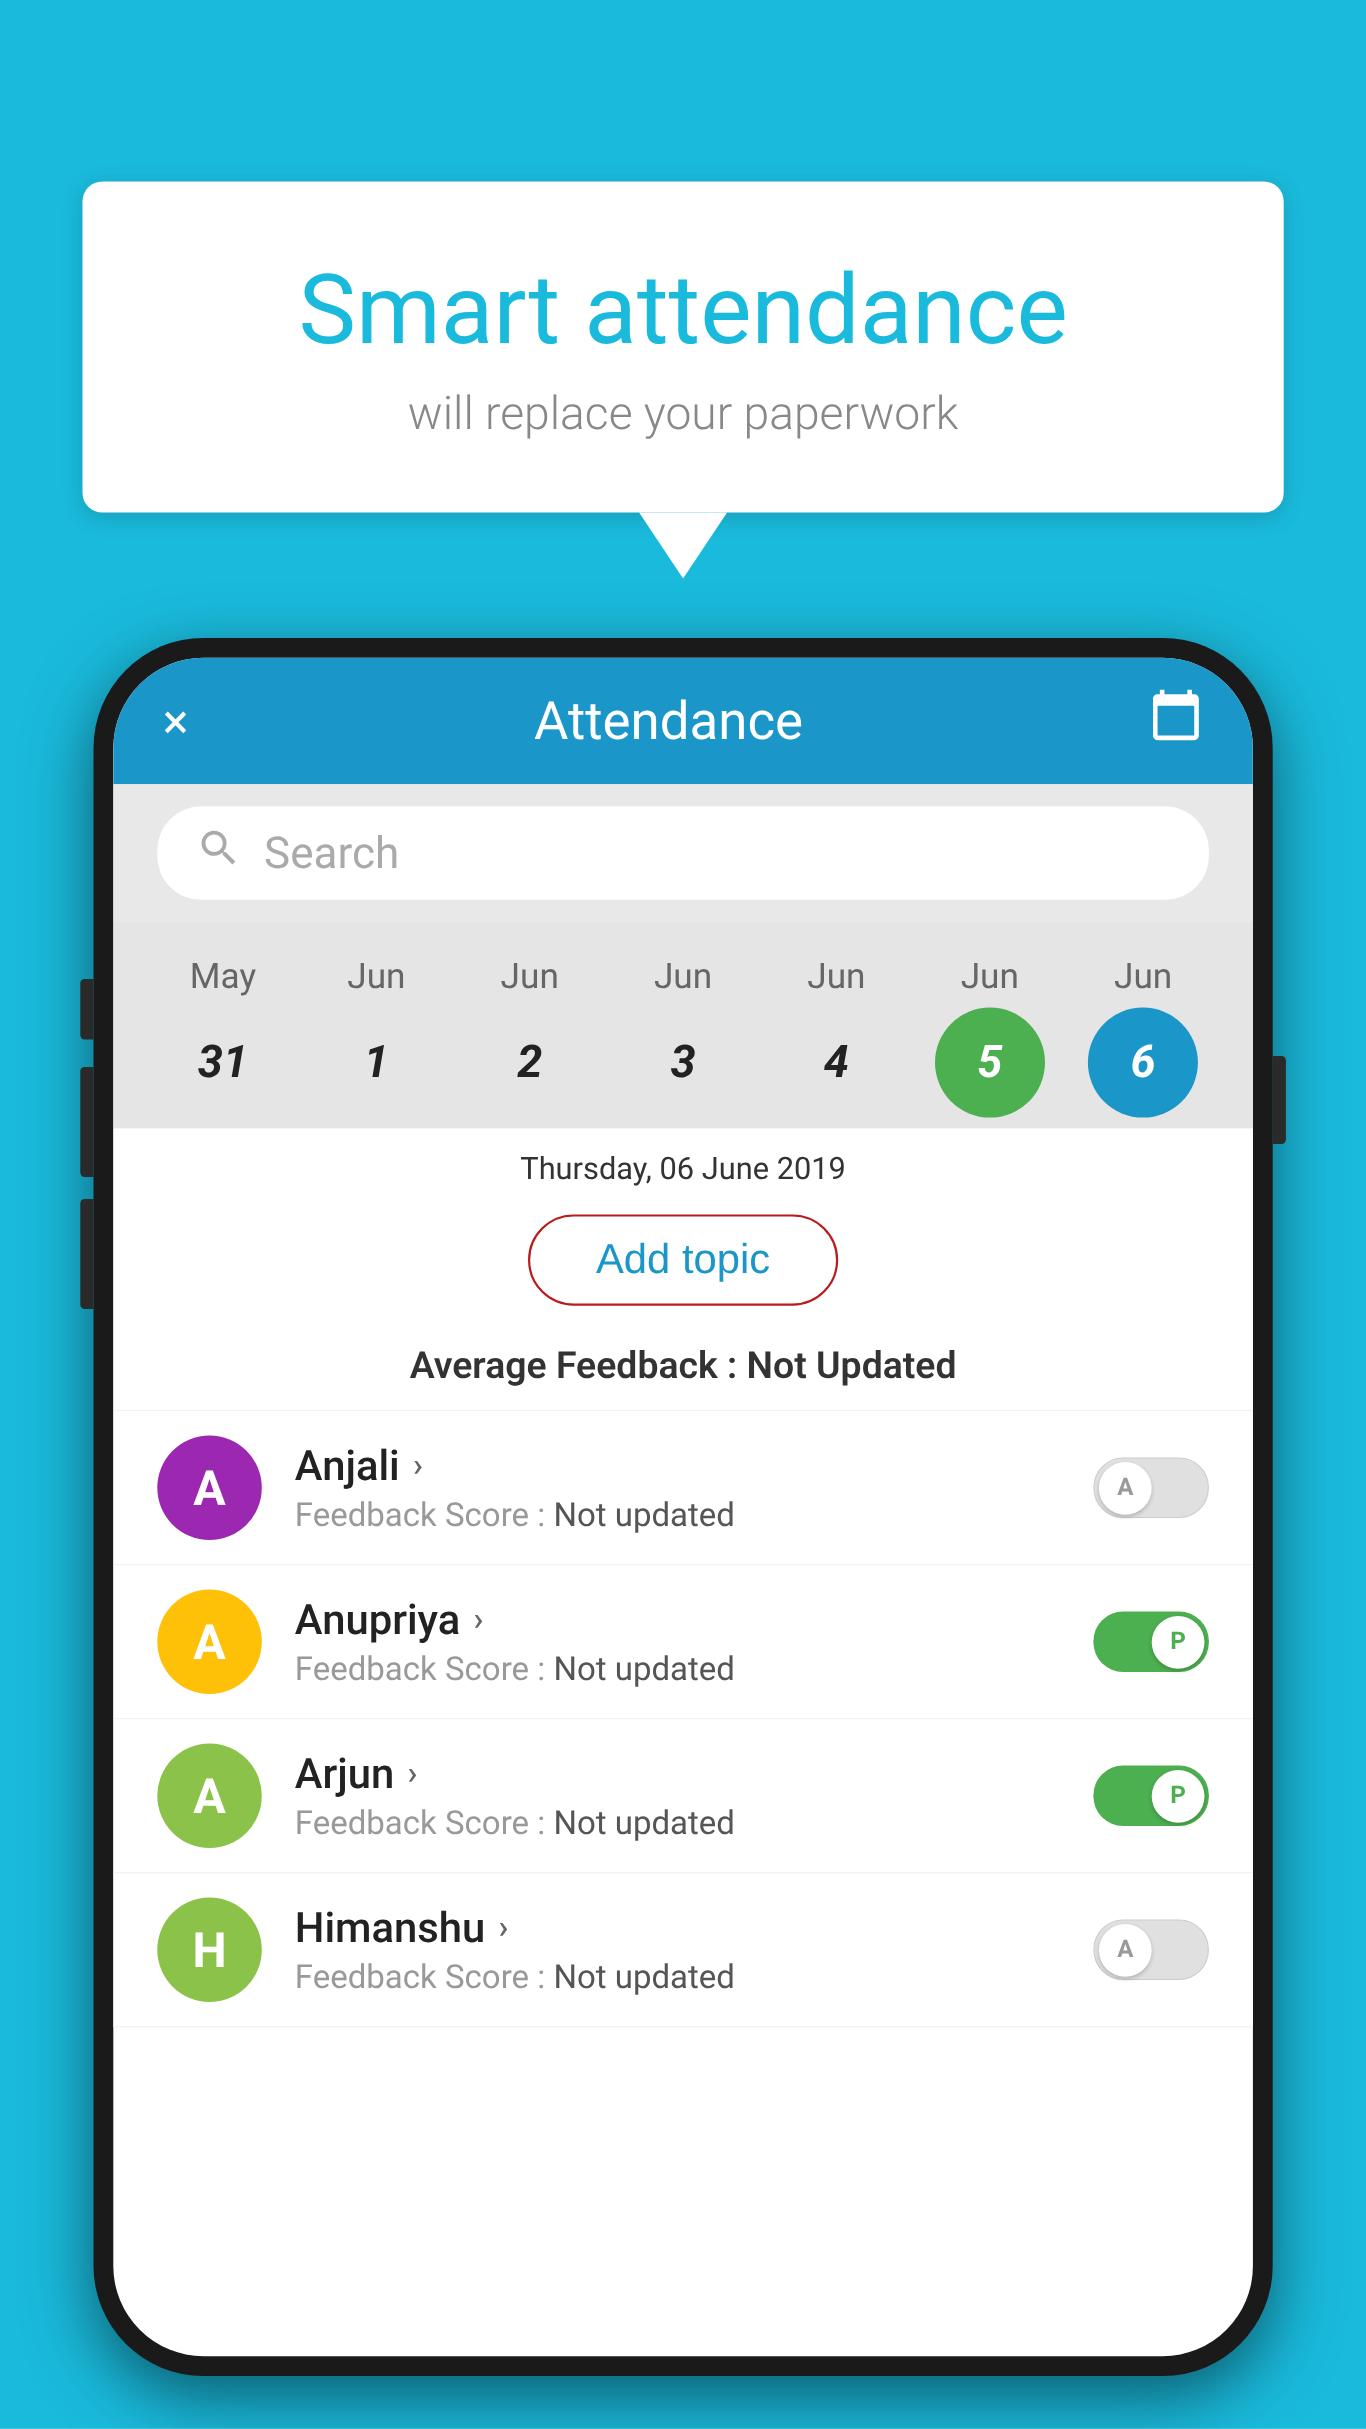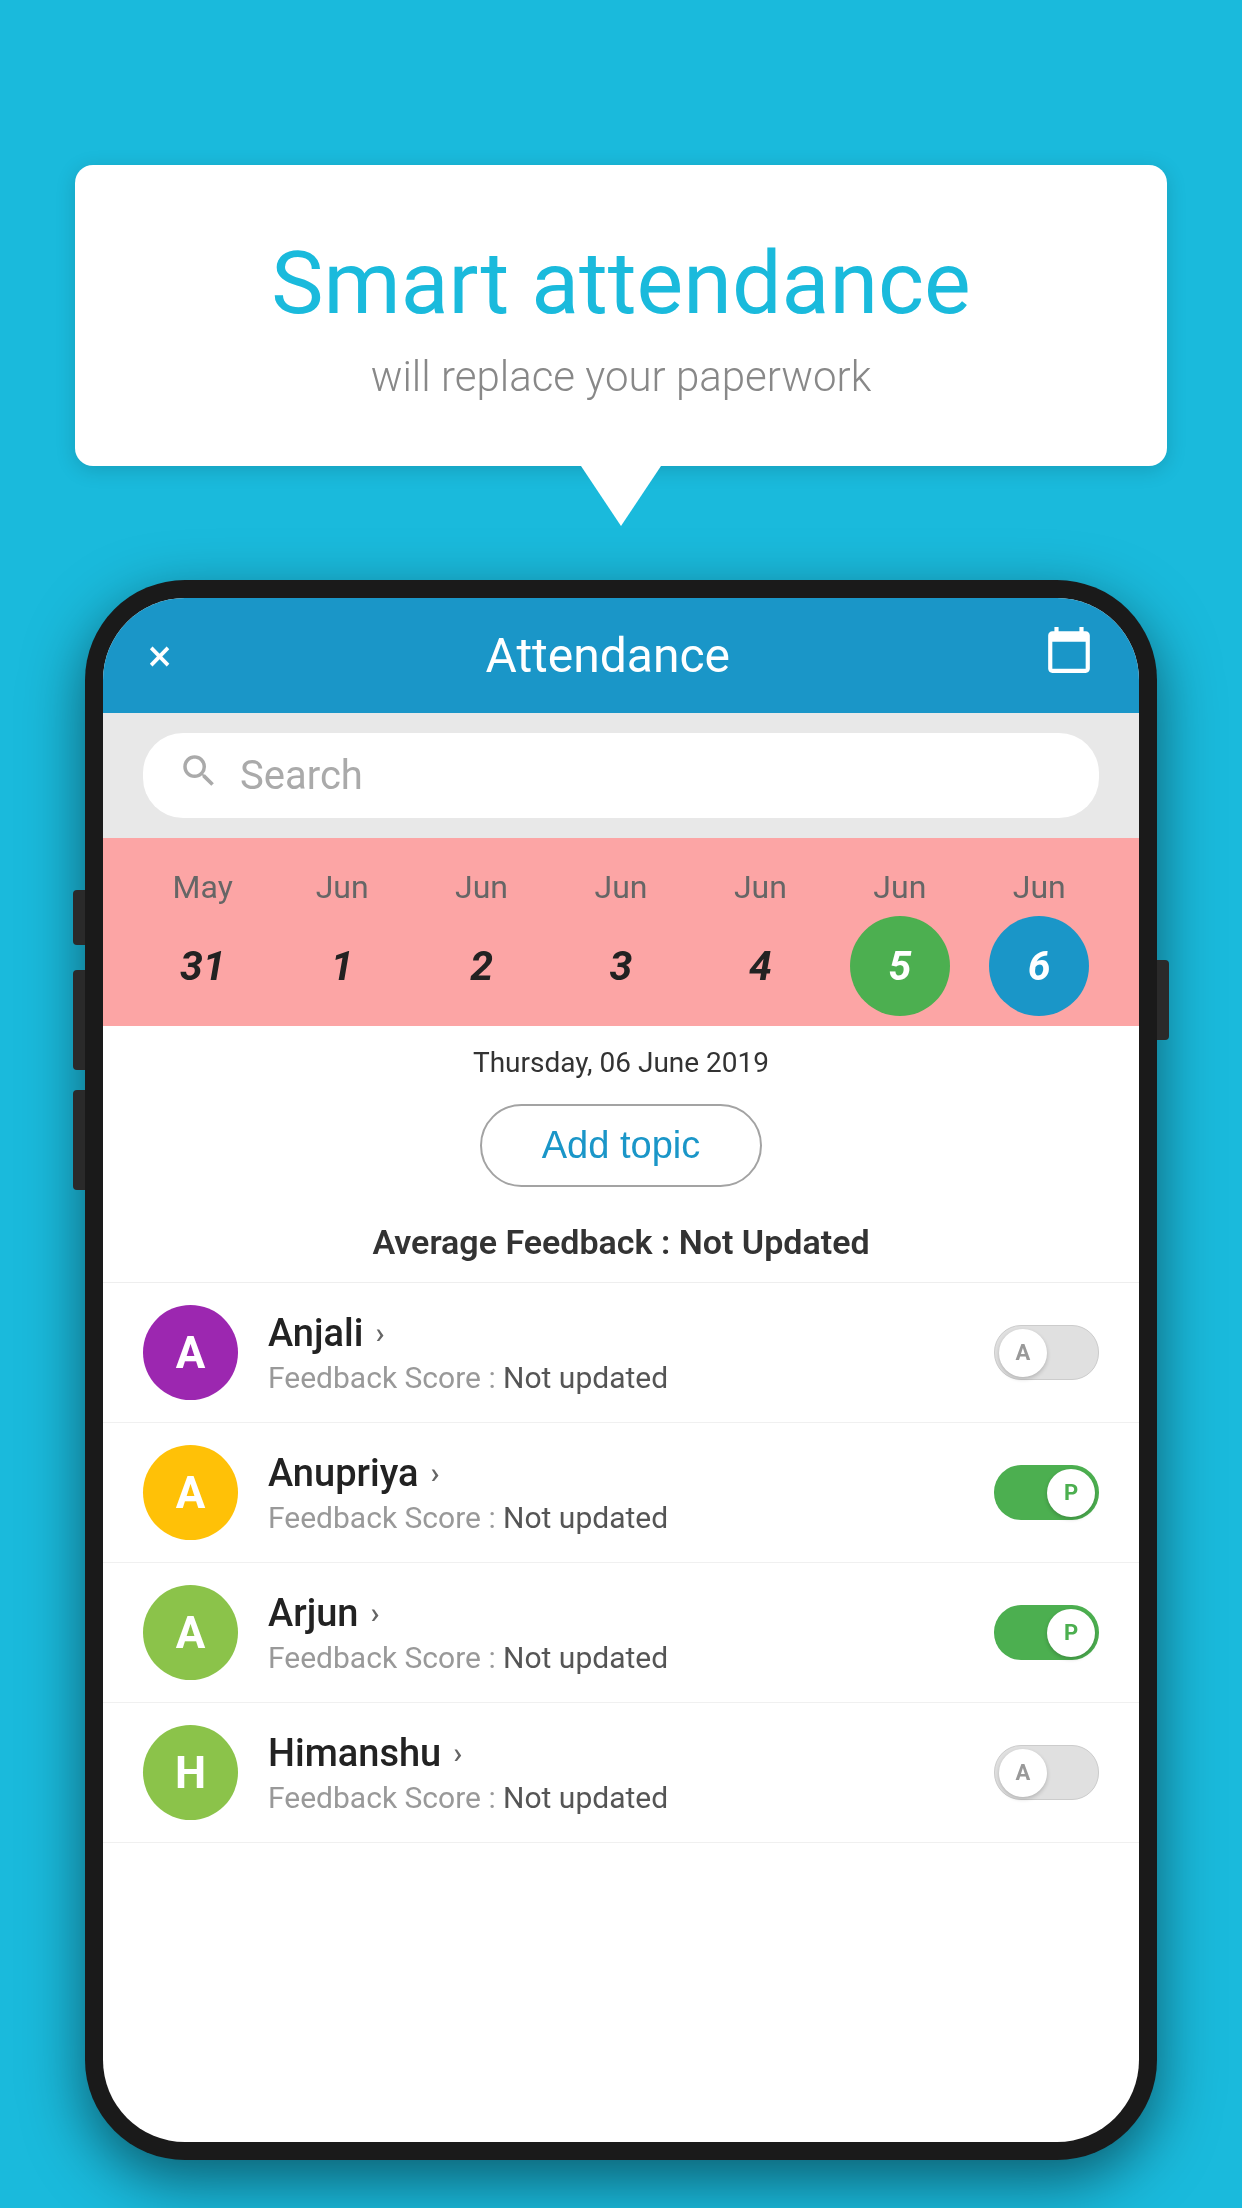--- a/index.html
+++ b/index.html
@@ -219,21 +219,21 @@
       font-size: 40px;
     }
 
     .search-text {
       color: #aaa;
       font-size: 40px;
     }
 
     
     .calendar-strip {
-      background: #fca5a5;
+      background: #e5e5e5;
       padding: 30px 30px 10px;
       display: flex;
       justify-content: space-around;
       align-items: center;
     }
 
     .cal-day {
       display: flex;
       flex-direction: column;
       align-items: center;
@@ -282,21 +282,21 @@
 
     
     .add-topic-container {
       background: white;
       display: flex;
       justify-content: center;
       padding: 10px 0 25px;
     }
 
     .add-topic-btn {
-      border: 2px solid #a3a3a3;
+      border: 2px solid #b91c1c;
       border-radius: 50px;
       padding: 18px 60px;
       color: #1a96c8;
       font-size: 38px;
       background: white;
       cursor: pointer;
     }
 
     
     .avg-feedback {

